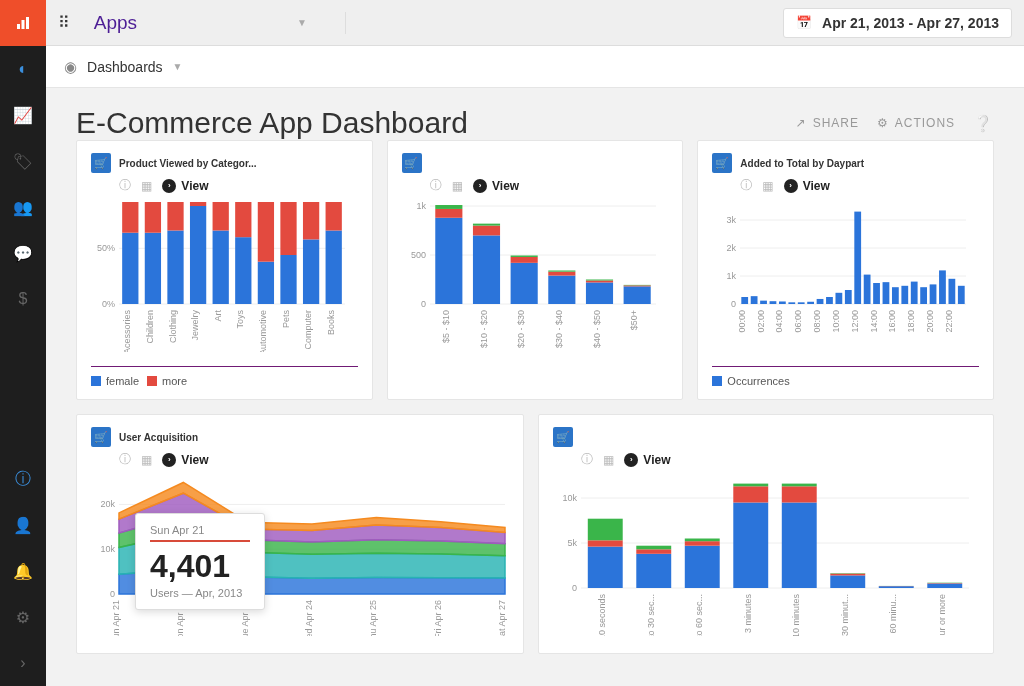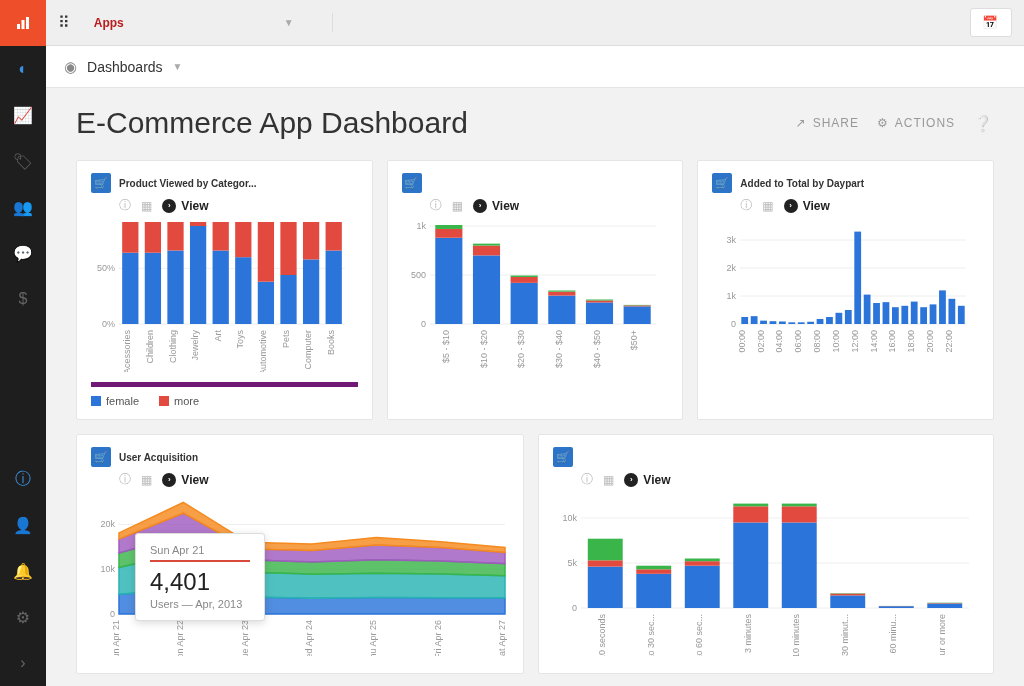--- a/index.html
+++ b/index.html
@@ -5,56 +5,56 @@
 *{box-sizing:border-box;margin:0;padding:0;font-family:"Helvetica Neue",Arial,sans-serif}
 body{background:#f2f2f2;width:1024px;height:686px;overflow:hidden;position:relative}
 .left-rail{position:absolute;left:0;top:0;width:46px;height:100%;background:#1e1e1e;display:flex;flex-direction:column;z-index:10}
 .left-rail .rail-item{width:46px;height:46px;display:flex;align-items:center;justify-content:center;cursor:pointer}
 .left-rail .logo{background:#ef4e2a;color:#fff}
 .left-rail .rail-icon{color:#666;font-size:16px}
 .left-rail .rail-item.active .rail-icon{color:#3b8fdd}
 .left-rail .spacer{flex:1}
 .top-bar{position:absolute;left:46px;top:0;right:0;height:46px;background:#efefef;border-bottom:1px solid #ddd;display:flex;align-items:center;padding:0 12px}
 .top-bar .grid-icon{color:#333;font-size:16px;margin-right:12px;cursor:pointer}
-.top-bar .apps-label{font-weight:700;font-size:12px;color:#b91c1c}
+.top-bar .apps-label{font-weight:400;font-size:19px;color:#4c1d95}
 .top-bar .caret{color:#aaa;margin-left:auto;margin-right:20px;font-size:10px}
 .top-bar .apps-wrap{display:flex;align-items:center;gap:160px;border-right:1px solid #ddd;padding-right:18px}
 .top-bar .date-range{margin-left:auto;display:flex;align-items:center;border:1px solid #ddd;background:#fff;border-radius:3px;padding:6px 12px;cursor:pointer;gap:10px}
 .top-bar .date-range .cal-icon{color:#666;font-size:13px}
 .top-bar .date-range .date-text{font-size:14px;font-weight:600;color:#333}
 .sub-bar{position:absolute;left:46px;top:46px;right:0;height:42px;background:#fff;border-bottom:1px solid #e5e5e5;display:flex;align-items:center;padding:0 18px}
 .sub-bar .dash-icon{color:#888;font-size:15px;margin-right:10px}
 .sub-bar .dash-label{font-size:14px;color:#333;font-weight:400}
 .sub-bar .caret{color:#aaa;margin-left:10px;font-size:10px}
 .main{position:absolute;left:46px;top:88px;right:0;bottom:0;overflow:auto;padding:18px 30px}
-.page-header{display:flex;align-items:center;margin-bottom:20px}
+.page-header{display:flex;align-items:center;}
 .page-title{font-size:30px;font-weight:300;color:#333}
 .page-actions{margin-left:auto;display:flex;align-items:center;gap:18px;color:#999}
 .page-actions .act{display:flex;align-items:center;gap:6px;font-size:12px;letter-spacing:1px;cursor:pointer}
 .cards{display:flex;flex-direction:column;gap:14px}
 .row{display:flex;gap:14px}
 .card{background:#fff;border:1px solid #e5e5e5;border-radius:2px;padding:12px 14px;display:flex;flex-direction:column}
 .card .card-head{display:flex;align-items:center;gap:8px;margin-bottom:4px}
 .card .cart-icon{width:20px;height:20px;background:#2b74c7;border-radius:2px;display:flex;align-items:center;justify-content:center;color:#fff;font-size:11px}
 .card .card-title{font-weight:700;font-size:10px;color:#333}
 .card .card-sub{display:flex;align-items:center;gap:10px;margin-bottom:8px;margin-left:28px}
 .card .sub-icon{color:#bbb;font-size:12px;cursor:pointer}
 .card .view-btn{display:flex;align-items:center;gap:5px;font-size:12px;color:#222;cursor:pointer;font-weight:600}
 .card .view-btn .circ{width:14px;height:14px;border-radius:50%;background:#222;display:flex;align-items:center;justify-content:center;color:#fff;font-size:8px}
 .chart-area{flex:1;position:relative}
-.legend{display:flex;gap:20px;padding-top:8px;border-top:5px solid #701a75;margin-top:6px}
+.legend{display:flex;gap:8px;padding-top:8px;border-top:1px solid #701a75;margin-top:6px}
 .legend .li{display:flex;align-items:center;gap:5px;font-size:11px;color:#555}
 .legend .sw{width:10px;height:10px}
 svg{display:block}
 .xlabel{font-size:9px;fill:#999}
 .ylabel{font-size:9px;fill:#999}
 .tooltip{position:absolute;background:#fff;border:1px solid #ddd;border-radius:3px;box-shadow:0 2px 8px rgba(0,0,0,.15);padding:10px 14px;min-width:130px}
 .tooltip .tt-date{font-size:11px;color:#888;margin-bottom:4px}
 .tooltip .tt-line{height:2px;background:#d84b3a;margin-bottom:6px}
-.tooltip .tt-val{font-size:24px;font-weight:400;color:#222}
+.tooltip .tt-val{font-size:32px;font-weight:700;color:#222}
 .tooltip .tt-sub{font-size:11px;color:#888;margin-top:2px}
 </style>
 </head>
 <body>
 
 <div class="left-rail">
   <div class="rail-item logo">
     <svg width="16" height="16" viewBox="0 0 16 16">
         <rect x="2" y="9" width="3" height="5" fill="#fff"></rect>
         <rect x="6.5" y="5" width="3" height="9" fill="#fff"></rect>
@@ -100,20 +100,21 @@
 <div class="top-bar">
   <div class="apps-wrap">
     <span style="display:flex;align-items:center;gap:12px">
       <span class="grid-icon">⠿</span>
       <span class="apps-label">Apps</span>
     </span>
     <span class="caret">▼</span>
   </div>
   <div class="date-range">
     <span class="cal-icon">📅</span>
+    <span class="date-text">Apr 21, 2013 - Apr 27, 2013</span>
   </div>
 </div>
 
 <div class="sub-bar">
   <span class="dash-icon">◉</span>
   <span class="dash-label">Dashboards</span>
   <span class="caret">▼</span>
 </div>
 
 <div class="main">
@@ -301,20 +302,26 @@
               <text class="xlabel" transform="translate(108.04166666666666,108) rotate(-90)" text-anchor="end">08:00</text>
               <text class="xlabel" transform="translate(126.87499999999999,108) rotate(-90)" text-anchor="end">10:00</text>
               <text class="xlabel" transform="translate(145.70833333333331,108) rotate(-90)" text-anchor="end">12:00</text>
               <text class="xlabel" transform="translate(164.54166666666663,108) rotate(-90)" text-anchor="end">14:00</text>
               <text class="xlabel" transform="translate(183.37499999999997,108) rotate(-90)" text-anchor="end">16:00</text>
               <text class="xlabel" transform="translate(202.20833333333331,108) rotate(-90)" text-anchor="end">18:00</text>
               <text class="xlabel" transform="translate(221.04166666666663,108) rotate(-90)" text-anchor="end">20:00</text>
               <text class="xlabel" transform="translate(239.87499999999997,108) rotate(-90)" text-anchor="end">22:00</text>
             </svg>
           </div>
+          <div class="legend">
+            <div class="li">
+              <span class="sw" style="background:#2b74da"></span>
+              <span>Occurrences</span>
+            </div>
+          </div>
         </div>
     </div>
     <div class="row">
       <div class="card" style="width:448px;height:240px;position:relative" id="card-c3">
           <div class="card-head">
     <span class="cart-icon">🛒</span>
     <span class="card-title">User Acquisition</span>
   </div>
   <div class="card-sub">
     <span class="sub-icon">ⓘ</span>

